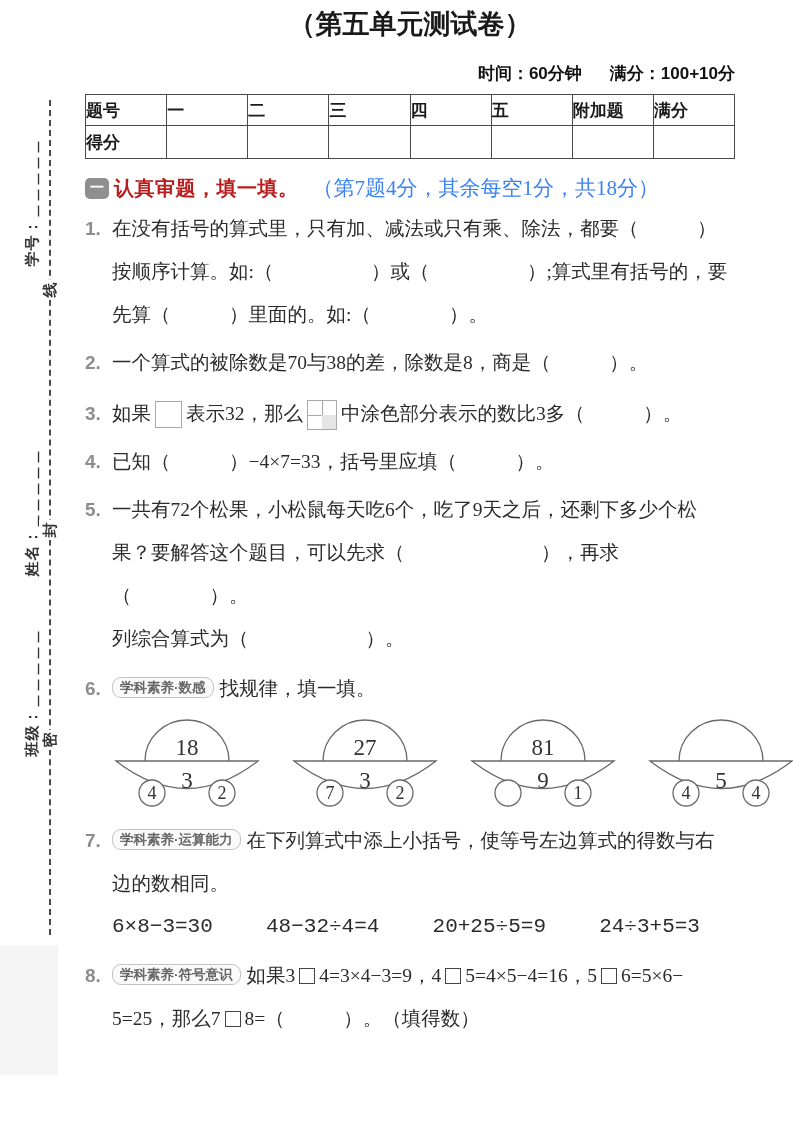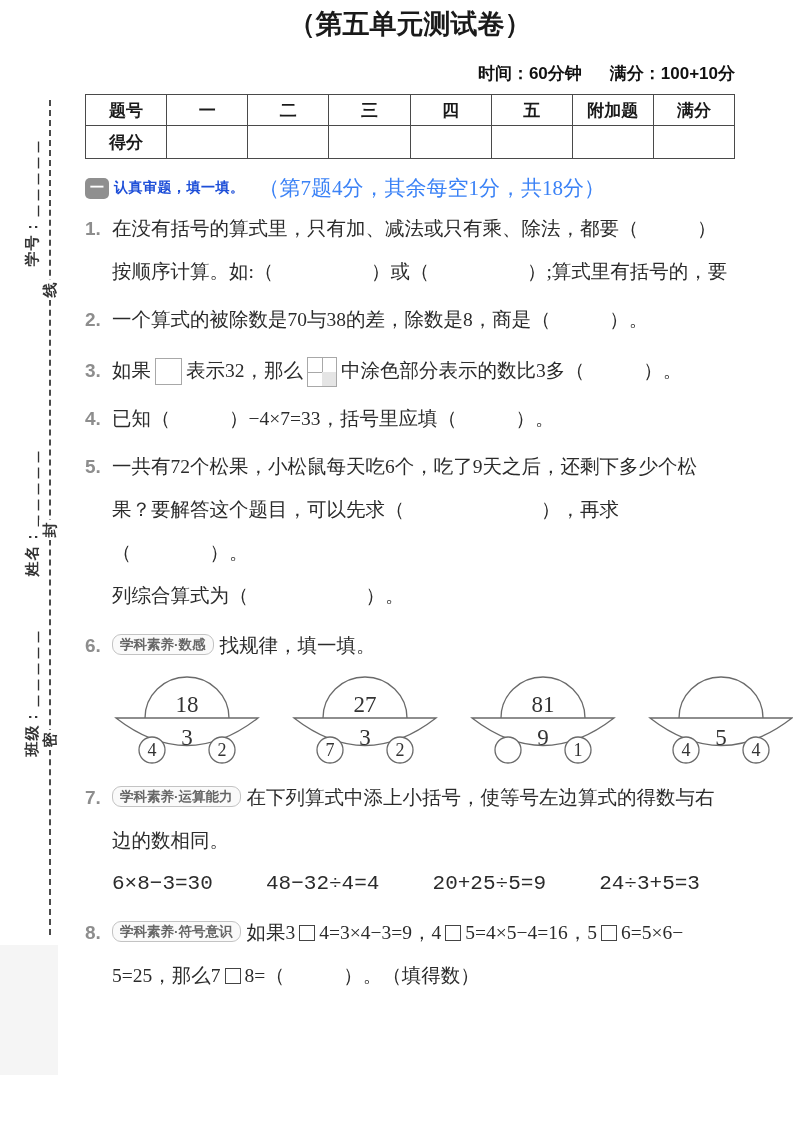--- a/index.html
+++ b/index.html
@@ -23,28 +23,28 @@
     font-size:15px; font-weight:bold; color:#333; text-align:center;
     transform:rotate(-90deg); line-height:22px;
   }
   .corner-shade { position:absolute; left:0; top:945px; width:58px; height:130px; background:#f5f5f5; }
   
   .main { position:absolute; left:85px; top:0; width:650px; }
   .title { margin-top:16px; text-align:center; font-size:38px; font-weight:900; color:#1a1a1a; letter-spacing:0.5px; }
   .subtitle { margin-top:6px; text-align:center; font-size:27px; font-weight:900; color:#1a1a1a; }
   .meta { margin-top:20px; display:flex; justify-content:flex-end; gap:28px; font-size:17px; font-weight:bold; color:#111; }
   table.score { margin-top:9px; width:100%; border-collapse:collapse; table-layout:fixed; }
-  table.score th, table.score td { border:1.5px solid #4a4a4a; text-align:center; font-size:17px; color:#1a1a1a; }
+  table.score th, table.score td { border:1.5px solid #4a4a4a; text-align:left; font-size:17px; color:#1a1a1a; }
   table.score tr.hdr th { height:31px; font-weight:bold; }
   table.score tr.score-row td { height:33px; font-weight:bold; }
   
   .sec-head { margin-top:15px; display:flex; align-items:center; }
   .sec-icon { width:24px; height:21px; background:#8f8f8f; border-radius:5px; color:#fff;
     font-size:14px; font-weight:bold; text-align:center; line-height:19px; flex:none; }
-  .sec-title { margin-left:5px; font-size:14px; font-weight:900; color:#1d4ed8; letter-spacing:0.5px; }
+  .sec-title { margin-left:5px; font-size:20px; font-weight:900; color:#b91c1c; letter-spacing:0.5px; }
   .sec-note { font-family:"Liberation Serif", serif; font-size:21px; color:#3b82f6; margin-left:14px; }
   
   .q { display:flex; margin-top:5px; }
   .qno { width:27px; flex:none; font-size:19px; font-weight:bold; color:#8d8d8d; line-height:43px; }
   .qbody { flex:1; font-family:"Liberation Serif", serif; font-size:19.5px; color:#2b2b2b; line-height:43px; }
   .badge { display:inline-block; border:1px solid #c3c3c3; border-radius:9px; background:#fafafa;
     color:#666; font-family:"Liberation Sans",sans-serif; font-size:13.5px; font-weight:bold;
     padding:1px 7px; line-height:17px; vertical-align:3px; margin-right:6px; }
   .empty-box { display:inline-block; width:27px; height:27px; border:1px solid #a8a8a8; background:#fff;
     vertical-align:-8px; margin:0 4px; }
@@ -109,20 +109,21 @@
     <span class="sec-icon">一</span>
     <span class="sec-title">认真审题，填一填。</span>
     <span class="sec-note">（第7题4分，其余每空1分，共18分）</span>
   </div>
 
   <div class="q">
     <div class="qno">1.</div>
     <div class="qbody">
       <div>在没有括号的算式里，只有加、减法或只有乘、除法，都要（　　　）</div>
       <div>按顺序计算。如:（　　　　　）或（　　　　　）;算式里有括号的，要</div>
+      <div>先算（　　　）里面的。如:（　　　　）。</div>
     </div>
   </div>
 
   <div class="q">
     <div class="qno">2.</div>
     <div class="qbody">一个算式的被除数是70与38的差，除数是8，商是（　　　）。</div>
   </div>
 
   <div class="q" style="margin-top:8px;">
     <div class="qno">3.</div>

